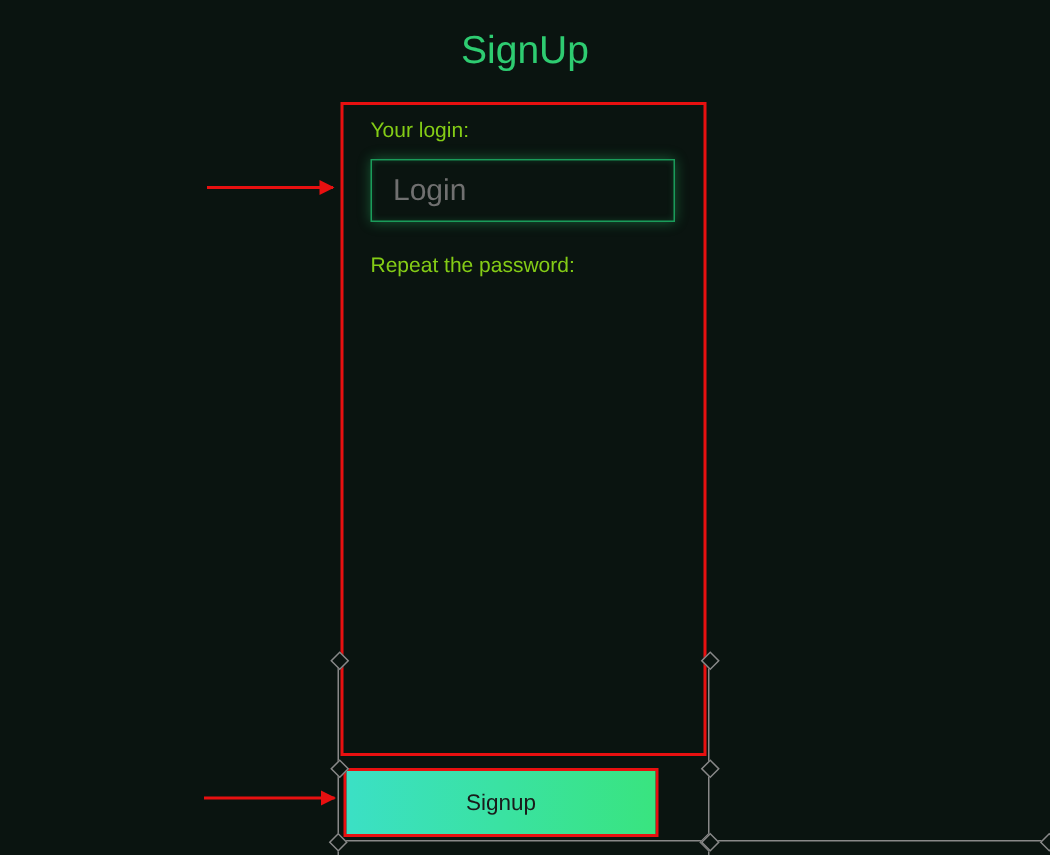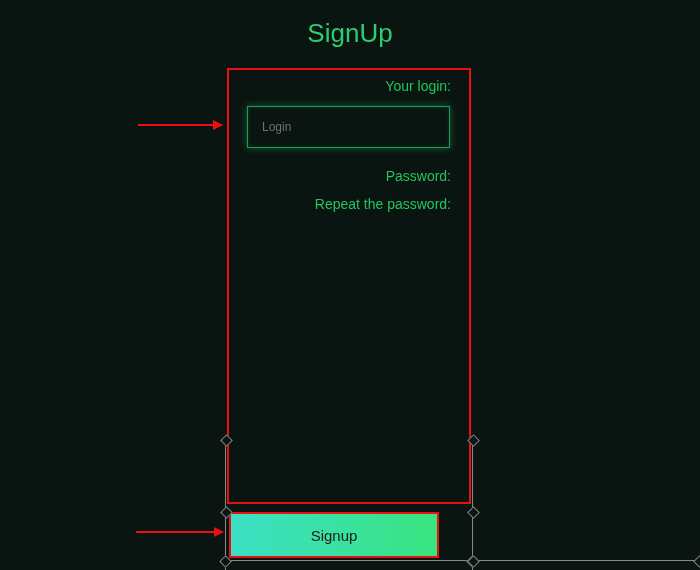--- a/index.html
+++ b/index.html
@@ -25,37 +25,37 @@
     .form-container {
       position: absolute;
       left: 227px;
       top: 68px;
       width: 244px;
       height: 436px;
       border: 2px solid #e81010;
       padding: 6px 18px;
     }
     .field-label {
-      color: #22c55e;
+      color: #84cc16;
       font-size: 14px;
-      text-align: right;
+      text-align: left;
       margin-top: 4px;
       margin-bottom: 12px;
     }
     .field-label:first-child {
       margin-top: 2px;
     }
     .input-field {
       width: 203px;
       height: 42px;
       background: transparent;
       border: 1px solid #1a9c5a;
       box-shadow: 0 0 8px rgba(46, 204, 113, 0.4), inset 0 0 4px rgba(46, 204, 113, 0.2);
       color: #888;
-      font-size: 12px;
+      font-size: 20px;
       padding: 0 14px;
       outline: none;
       display: block;
       margin-bottom: 20px;
     }
     .input-field::placeholder {
       color: #707070;
     }
     .button-container {
       position: absolute;
@@ -169,21 +169,20 @@
   </style>
 </head>
 <body>
 
 <h1 class="page-title">SignUp</h1>
 
 <div class="form-container">
   <div class="field-label">Your login:</div>
   <input class="input-field" type="text" placeholder="Login" style="">
 
-  <div class="field-label">Password:</div>
 
   <div class="field-label">Repeat the password:</div>
 
 </div>
 
 <div class="button-container">
   <button class="signup-button">Signup</button>
 </div>
 
 <div class="arrow arrow-1"></div>

